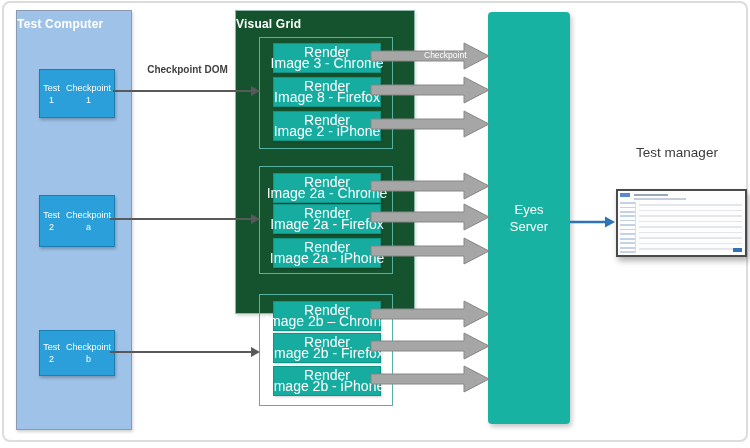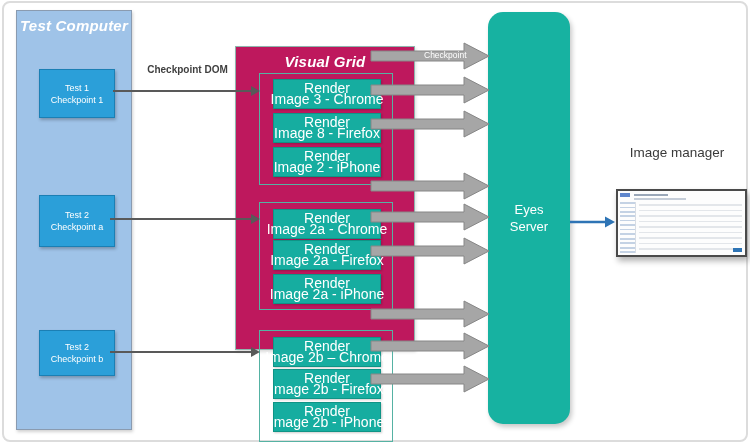--- a/index.html
+++ b/index.html
@@ -7,49 +7,49 @@
        font-family:"Liberation Sans",sans-serif;-webkit-font-smoothing:antialiased;}
   .canvas{position:absolute;inset:0;background:#ffffff;}
   .frame{position:absolute;left:2px;top:1px;right:2px;bottom:6px;
          border:2px solid #dcdcdc;border-radius:8px;background:#fff;}
 
   
   .panel{position:absolute;box-sizing:border-box;}
   .test-computer{left:16px;top:10px;width:116px;height:420px;
       background:#9FC3E8;border:1px solid #8a9bb0;box-shadow:1px 2px 3px rgba(0,0,0,.18);}
   .visual-grid{left:235px;top:10px;width:180px;height:304px;
-      background:#be185d;border:1px solid #8fb5ad;box-shadow:1px 2px 3px rgba(0,0,0,.15);margin-top:36px;}
-  .panel-title{position:absolute;top:6px;left:0;right:0;text-align:center;
-      color:#ffffff;font-size:15px;font-weight:bold;letter-spacing:.2px;font-style:italic;}
+      background:#14532d;border:1px solid #8fb5ad;box-shadow:1px 2px 3px rgba(0,0,0,.15);}
+  .panel-title{position:absolute;top:6px;left:0;right:0;text-align:left;
+      color:#ffffff;font-size:12px;font-weight:bold;letter-spacing:.2px;}
 
   
   .tnode{position:absolute;left:22px;width:74px;background:#2B9FD9;
       border:1px solid #1b7fb4;box-shadow:1px 2px 3px rgba(0,0,0,.25);
-      display:flex;flex-direction:column;align-items:center;justify-content:center;
+      display:flex;flex-direction:row;align-items:center;justify-content:center;
       color:#fff;font-size:9px;line-height:12px;text-align:center;}
   .tnode-1{top:58px;height:47px;}   
   .tnode-2{top:184px;height:50px;}  
   .tnode-3{top:319px;height:44px;}  
 
   .group{position:absolute;left:23px;width:134px;box-sizing:border-box;
       border:1px solid #55b2a3;}
   .group-1{top:26px;height:112px;}  
   .group-2{top:155px;height:108px;} 
   .group-3{top:283px;height:112px;} 
 
   .rnode{position:absolute;left:13px;width:106px;height:28px;background:#16ADA0;
       border:1px solid #0f9486;box-shadow:1px 1px 2px rgba(0,0,0,.2);
       display:flex;flex-direction:column;align-items:center;justify-content:center;
       color:#fff;font-size:14px;line-height:11px;text-align:center;white-space:nowrap;}
   .r-a{top:5px;} .r-b{top:39px;} .r-c{top:73px;}   
   .r-d{top:6px;} .r-e{top:37px;} .r-f{top:71px;}   
   .r-g{top:6px;} .r-h{top:38px;} .r-i{top:71px;}   
 
   .eyes-server{position:absolute;left:488px;top:12px;width:82px;height:412px;
-      background:#17B2A1;border-radius:15px;box-shadow:2px 3px 5px rgba(0,0,0,.22);
+      background:#17B2A1;border-radius:4px;box-shadow:2px 3px 5px rgba(0,0,0,.22);
       display:flex;flex-direction:column;align-items:center;justify-content:center;
       color:#fff;font-size:13px;line-height:17px;text-align:left;}
 
   
   .lbl-checkpoint-dom{position:absolute;left:140px;top:64px;width:95px;
       text-align:center;font-size:10px;font-weight:bold;color:#3f3f3f;}
   .lbl-checkpoint{position:absolute;left:424px;top:50px;width:62px;
       font-size:8.5px;color:#ffffff;}
   .results-caption{position:absolute;left:608px;top:144px;width:138px;
       text-align:center;color:#3a3a3a;font-size:13.5px;line-height:17px;}
@@ -169,21 +169,21 @@
     <polygon class="block-arrow" points="371,374 464,374 464,366 489,379 464,392 464,384 371,384"></polygon>
 
     <line class="blue-line" x1="570" y1="222" x2="605" y2="222"></line>
     <polygon class="blue-head" points="605,216.5 615,222 605,227.5"></polygon>
   </svg>
 
   <div class="lbl-checkpoint-dom">Checkpoint DOM</div>
   <div class="lbl-checkpoint">Checkpoint</div>
 
   <div class="results-caption">
-    <div>Image manager</div>
+    <div>Test manager</div>
   </div>
 
   <div class="shot">
     <div class="shot-logo"></div>
     <div class="shot-topline"></div>
     <div class="shot-topline2"></div>
     <div class="shot-side"></div>
     <div class="shot-main"></div>
     <div class="shot-btn"></div>
   </div>

